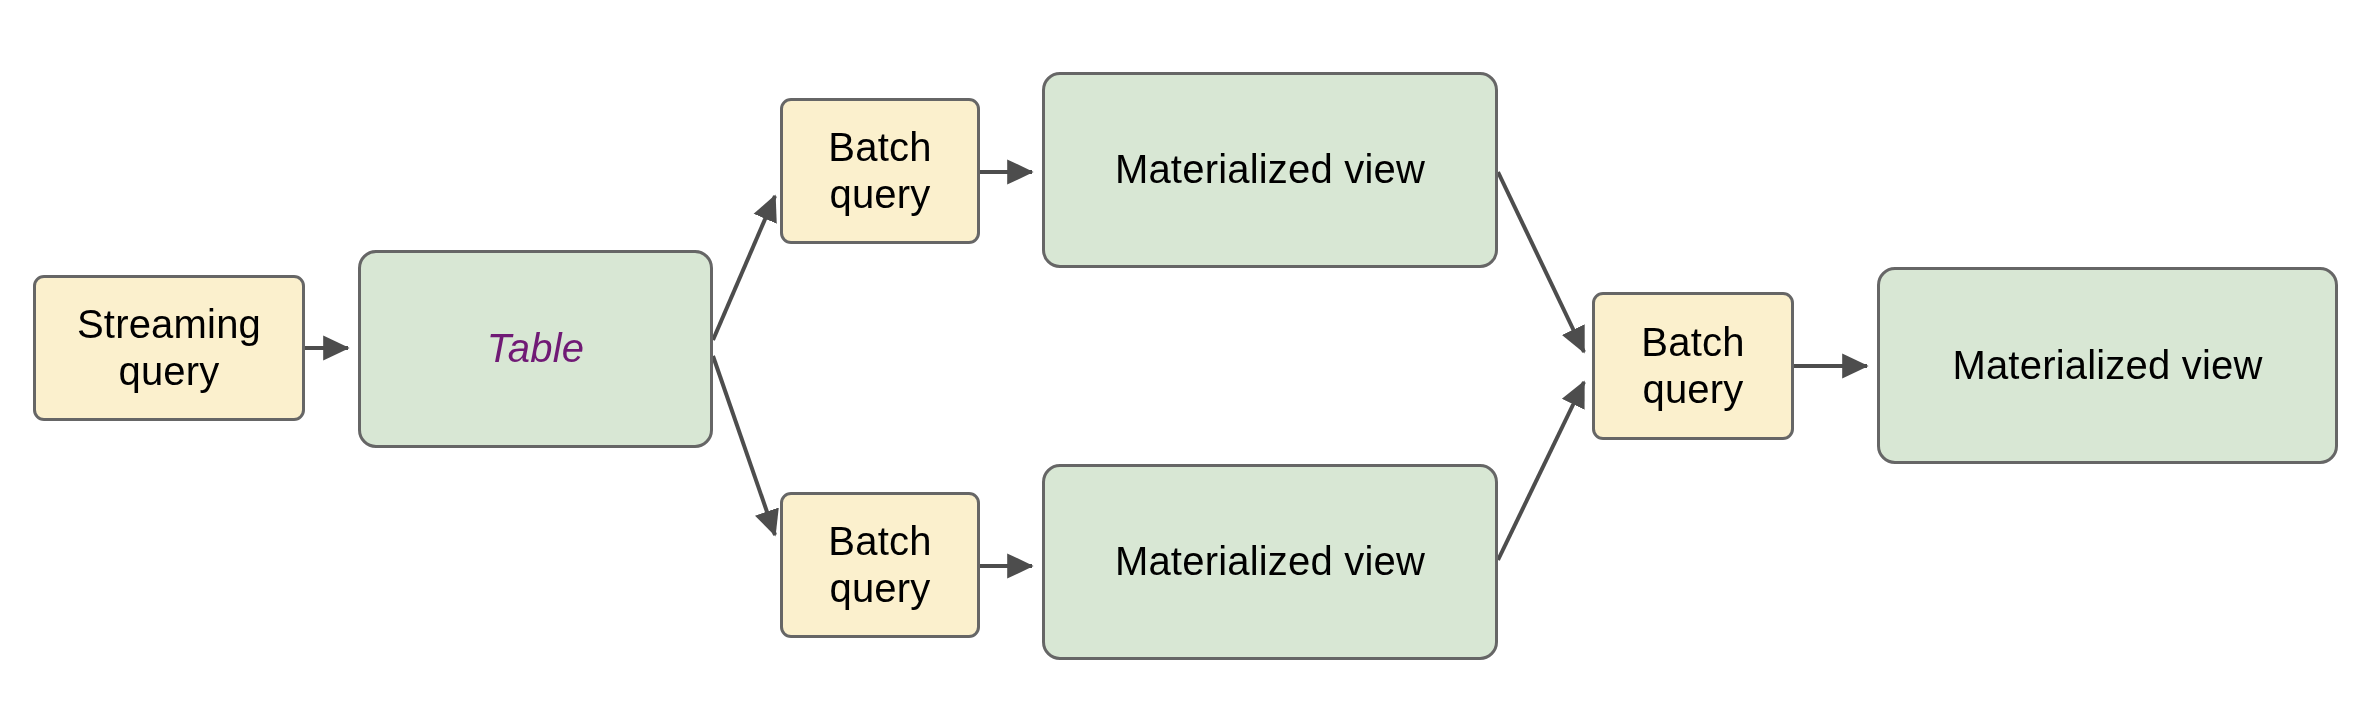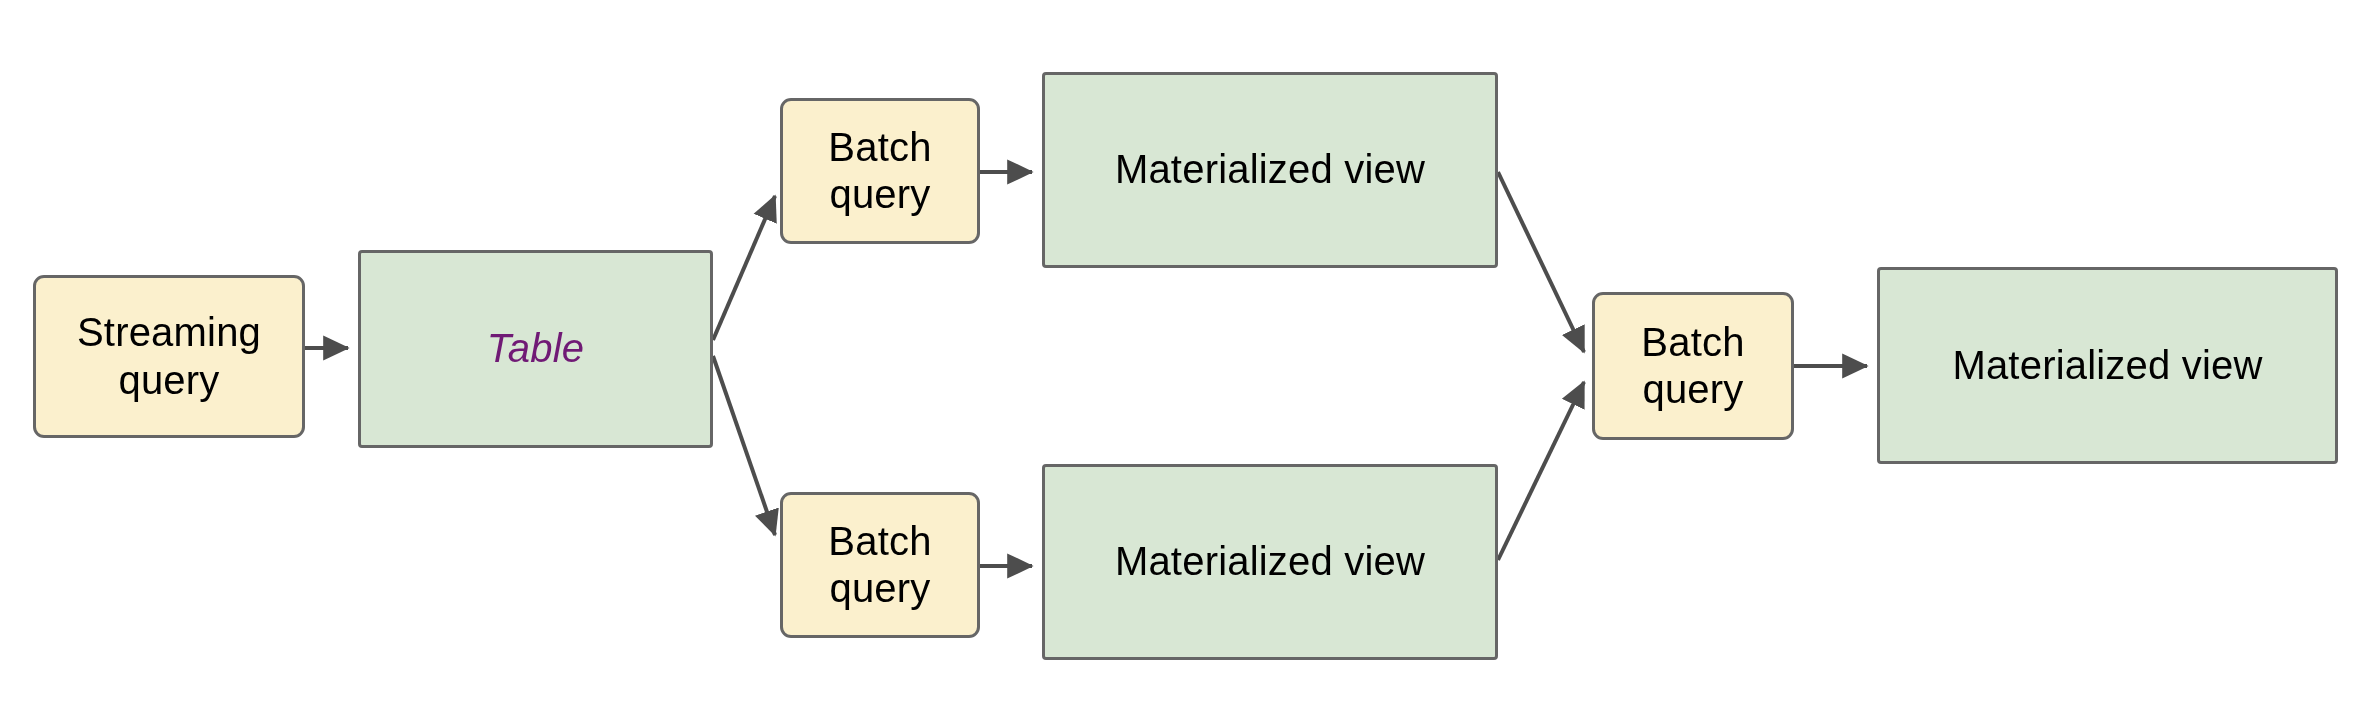--- a/index.html
+++ b/index.html
@@ -44,21 +44,21 @@
     z-index: 2;
   }
   .node.process {
     background: #fbf0cd;
     border-color: #666666;
     border-radius: 11px;
   }
   .node.store {
     background: #d8e7d4;
     border-color: #666666;
-    border-radius: 4px;
+    border-radius: 18px;
   }
   .node-label {
     display: block;
     white-space: pre-line;
   }
 </style>
 </head>
 <body>
 
 <div id="canvas" style="background: rgb(255, 255, 255);">
@@ -74,21 +74,21 @@
       <path d="M 713 340 L 775 196"></path>
       <path d="M 713 356 L 775 535"></path>
       <path d="M 980 172 L 1032 172"></path>
       <path d="M 980 566 L 1032 566"></path>
       <path d="M 1498 172 L 1584 352"></path>
       <path d="M 1498 560 L 1584 382"></path>
       <path d="M 1794 366 L 1867 366"></path>
     </g>
   </svg>
 
-  <div class="node process" style="left: 33px; top: 275px; width: 272px; height: 163px; background: rgb(251, 240, 205); border-color: rgb(102, 102, 102); color: rgb(0, 0, 0);">
+  <div class="node process" style="left: 33px; top: 275px; width: 272px; height: 146px; background: rgb(251, 240, 205); border-color: rgb(102, 102, 102); color: rgb(0, 0, 0);">
     <span class="node-label">Streaming
 query</span>
   </div>
 
   <div class="node store" style="left: 358px; top: 250px; width: 355px; height: 198px; background: rgb(216, 231, 212); border-color: rgb(102, 102, 102); color: #701a75; font-style: italic;">
     <span class="node-label">Table</span>
   </div>
 
   <div class="node process" style="left: 780px; top: 98px; width: 200px; height: 146px; background: rgb(251, 240, 205); border-color: rgb(102, 102, 102); color: rgb(0, 0, 0);">
     <span class="node-label">Batch

